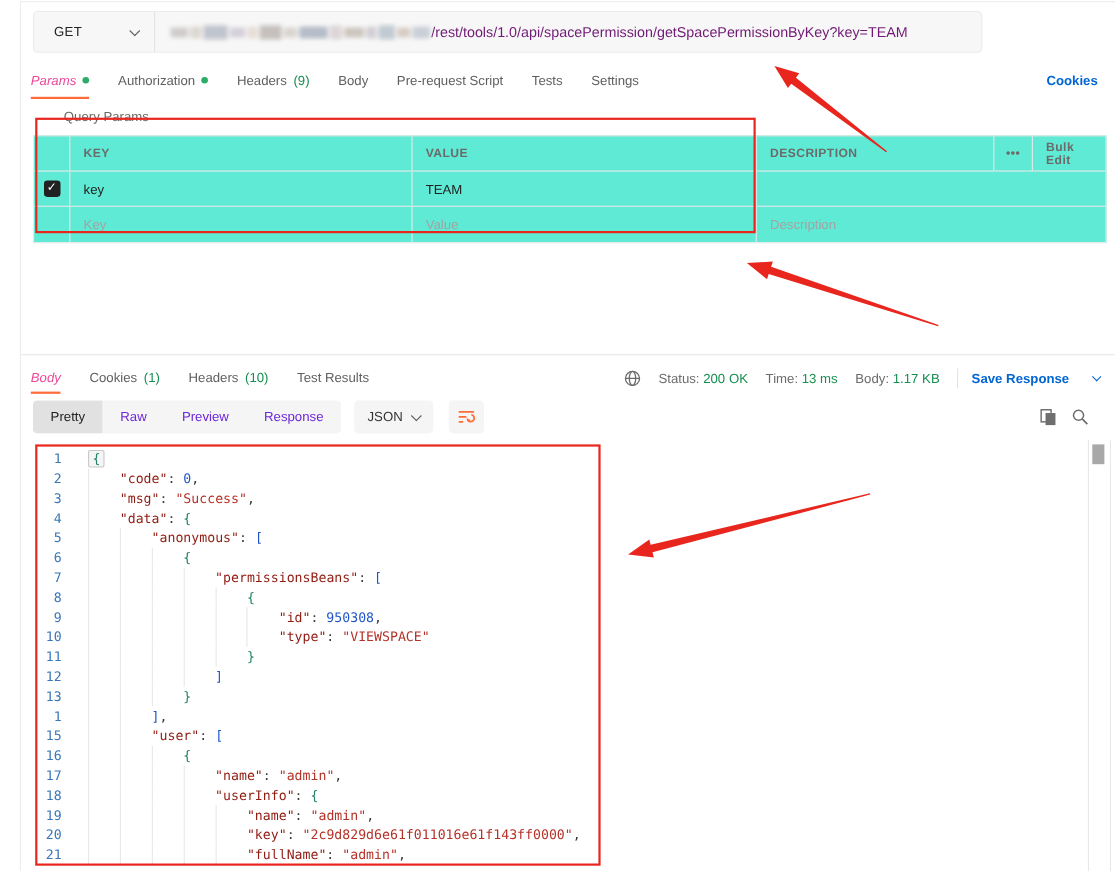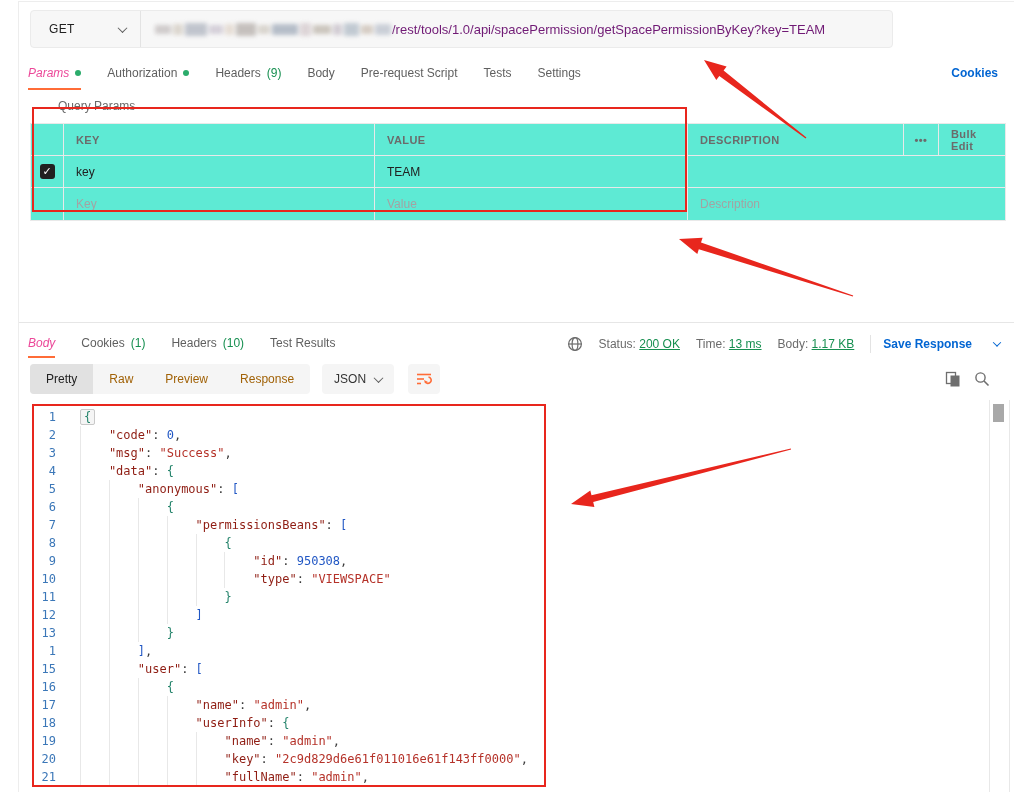--- a/index.html
+++ b/index.html
@@ -53,28 +53,28 @@
   .qp-head .qp-cell { font-size:11px; font-weight:700; color:#6b6b6b; letter-spacing:.4px; }
   .cb { width:15px; height:15px; border-radius:3px; background:#212121; color:#fff; font-size:11px; line-height:15px; text-align:center; cursor:pointer; }
   .ph-input { border:none; outline:none; background:transparent; font-family:"Liberation Sans",sans-serif; font-size:12px; width:100%; color:#212121; }
   .ph-input::placeholder { color:#a3a3a3; }
 
   
   .resp-tabs { position:absolute; left:28px; top:331px; height:27px; display:flex; }
   .resp-meta { position:absolute; right:14px; top:330px; height:28px; display:flex; align-items:center; font-size:12px; }
   .meta-group { margin-left:16px; white-space:nowrap; }
   .meta-label { color:#6b6b6b; }
-  .meta-value { color:var(--green,#168f50);text-decoration:underline; }
+  .meta-value { color:var(--green,#168f50); }
   .meta-sep { width:1px; height:18px; background:#e3e3e3; margin:0 12px 0 16px; }
   .save-resp { display:flex; align-items:center; gap:22px; color:var(--blue,#0265d2); font-weight:600; cursor:pointer; }
 
   
   .view-row { position:absolute; left:30px; top:364px; height:30px; display:flex; align-items:center; }
   .seg { display:flex; background:#f5f5f5; border-radius:4px; height:30px; overflow:hidden; }
-  .seg-item { display:flex; align-items:center; padding:0 16px; font-size:12px; color:#a16207; cursor:pointer; }
+  .seg-item { display:flex; align-items:center; padding:0 16px; font-size:12px; color:#6d28d9; cursor:pointer; }
   .seg-item.active { background:#e1e1e1; color:#212121; }
   .json-select { margin-left:12px; height:30px; background:#f5f5f5; border-radius:4px; display:flex; align-items:center; gap:9px; padding:0 12px; font-size:12px; color:#333; cursor:pointer; }
   .beautify-btn { margin-left:14px; width:32px; height:30px; background:#f5f5f5; border-radius:4px; display:flex; align-items:center; justify-content:center; cursor:pointer; }
   .body-icons { position:absolute; right:24px; top:371px; display:flex; gap:13px; }
   .body-icons svg { cursor:pointer; }
 
   
   .code-gutter { position:absolute; left:30px; top:408px; width:26px; text-align:right; font-family:"DejaVu Sans Mono", monospace; font-size:12px; line-height:18px; color:#3b77b8; }
   .code-lines { position:absolute; left:80px; top:408px; font-family:"DejaVu Sans Mono", monospace; font-size:12px; line-height:18px; white-space:pre; }
   .code-lines .ln { height:18px; }

